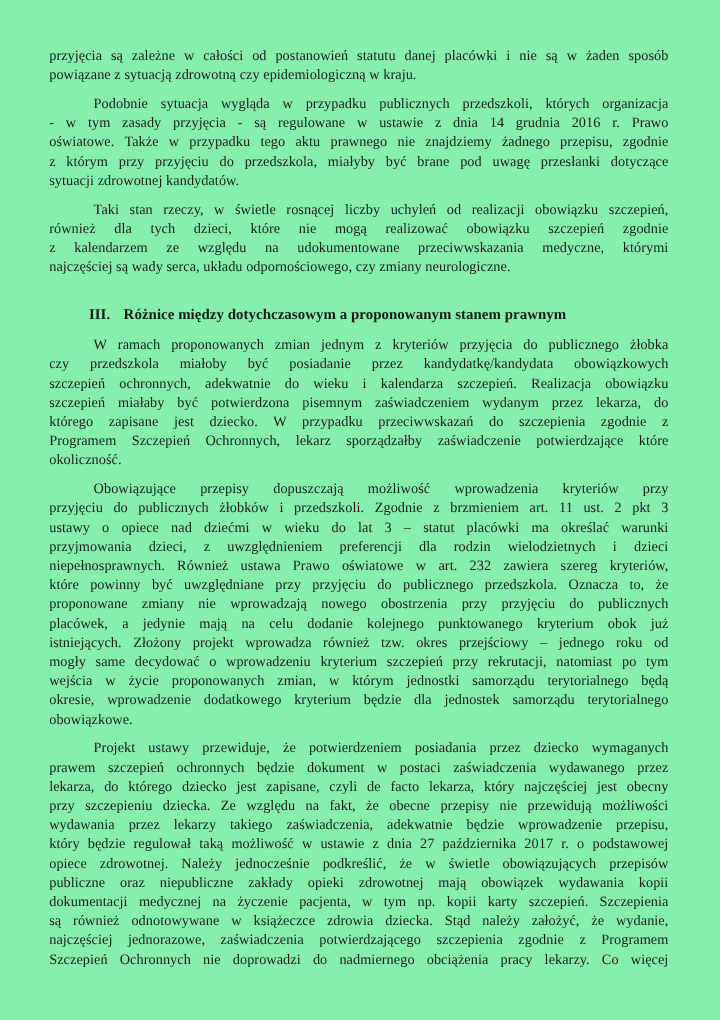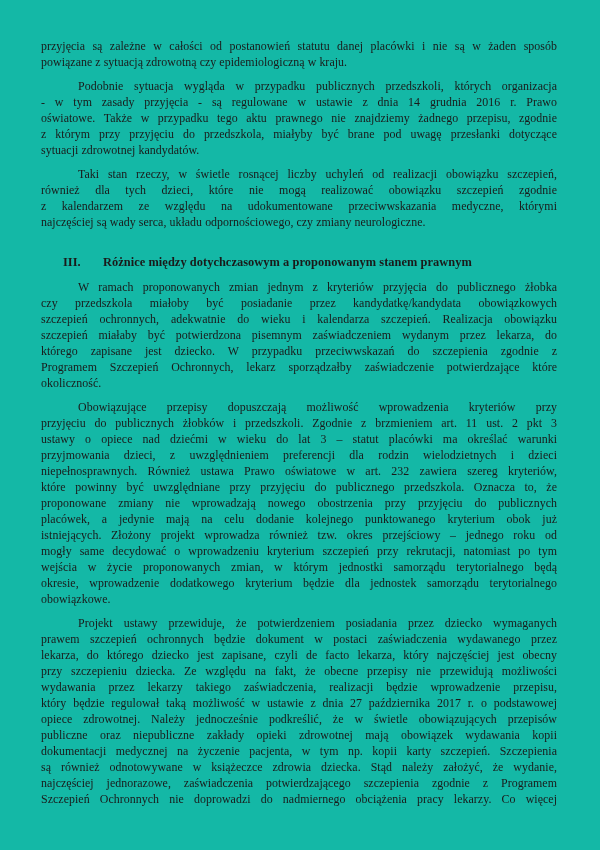--- a/index.html
+++ b/index.html
@@ -4,21 +4,21 @@
 <style>
   html, body { margin: 0; padding: 0; }
   body {
     width: 600px; height: 850px;
     background: #ffffff;
     font-family: "Liberation Serif", serif;
   }
   .page {
     position: relative;
     width: 600px; height: 850px;
-    background: #14b8a6;
+    background: #86efac;
     overflow: hidden;
     color: #1a1a1a;
   }
   .textcol {
     position: absolute;
     left: 41px; top: 38px;
     width: 516px;
     font-size: 11.9px;
     line-height: 16px;
     letter-spacing: 0.05px;
@@ -35,21 +35,21 @@
   .line.endline { text-align-last: left; }
   .it { }
   .heading {
     margin: 24px 0 0 0;
     padding-left: 22px;
     font-weight: bold;
     font-size: 12.4px;
     line-height: 17px;
     white-space: nowrap;
   }
-  .heading-num { display: inline-block; width: 40px; }
+  .heading-num { display: inline-block; width: 40px; text-align: center; }
 </style>
 </head>
 <body>
 
 <div class="page">
   <div class="textcol">
       <div class="para">
         <div class="line">przyjęcia są zależne w całości od postanowień statutu danej placówki i nie są w żaden sposób</div>
         <div class="line endline">powiązane z sytuacją zdrowotną czy epidemiologiczną w kraju.</div>
       </div>
@@ -89,21 +89,21 @@
         <div class="line">mogły same decydować o wprowadzeniu kryterium szczepień przy rekrutacji, natomiast po tym</div>
         <div class="line">wejścia w życie proponowanych zmian, w którym jednostki samorządu terytorialnego będą</div>
         <div class="line">okresie, wprowadzenie dodatkowego kryterium będzie dla jednostek samorządu terytorialnego</div>
         <div class="line endline">obowiązkowe.</div>
       </div>
       <div class="para">
         <div class="line indent">Projekt ustawy przewiduje, że potwierdzeniem posiadania przez dziecko wymaganych</div>
         <div class="line">prawem szczepień ochronnych będzie dokument w postaci zaświadczenia wydawanego przez</div>
         <div class="line"><span>lekarza, do którego dziecko jest zapisane, czyli </span><span class="it">de facto</span><span> lekarza, który najczęściej jest obecny</span></div>
         <div class="line">przy szczepieniu dziecka. Ze względu na fakt, że obecne przepisy nie przewidują możliwości</div>
-        <div class="line">wydawania przez lekarzy takiego zaświadczenia, realizacji będzie wprowadzenie przepisu,</div>
+        <div class="line">wydawania przez lekarzy takiego zaświadczenia, adekwatnie będzie wprowadzenie przepisu,</div>
         <div class="line">który będzie regulował taką możliwość w ustawie z dnia 27 października 2017 r. o podstawowej</div>
         <div class="line">opiece zdrowotnej. Należy jednocześnie podkreślić, że w świetle obowiązujących przepisów</div>
         <div class="line">publiczne oraz niepubliczne zakłady opieki zdrowotnej mają obowiązek wydawania kopii</div>
         <div class="line">dokumentacji medycznej na życzenie pacjenta, w tym np. kopii karty szczepień. Szczepienia</div>
         <div class="line">są również odnotowywane w książeczce zdrowia dziecka. Stąd należy założyć, że wydanie,</div>
         <div class="line">najczęściej jednorazowe, zaświadczenia potwierdzającego szczepienia zgodnie z Programem</div>
         <div class="line">Szczepień Ochronnych nie doprowadzi do nadmiernego obciążenia pracy lekarzy. Co więcej</div>
       </div>
     </div>
 </div>

